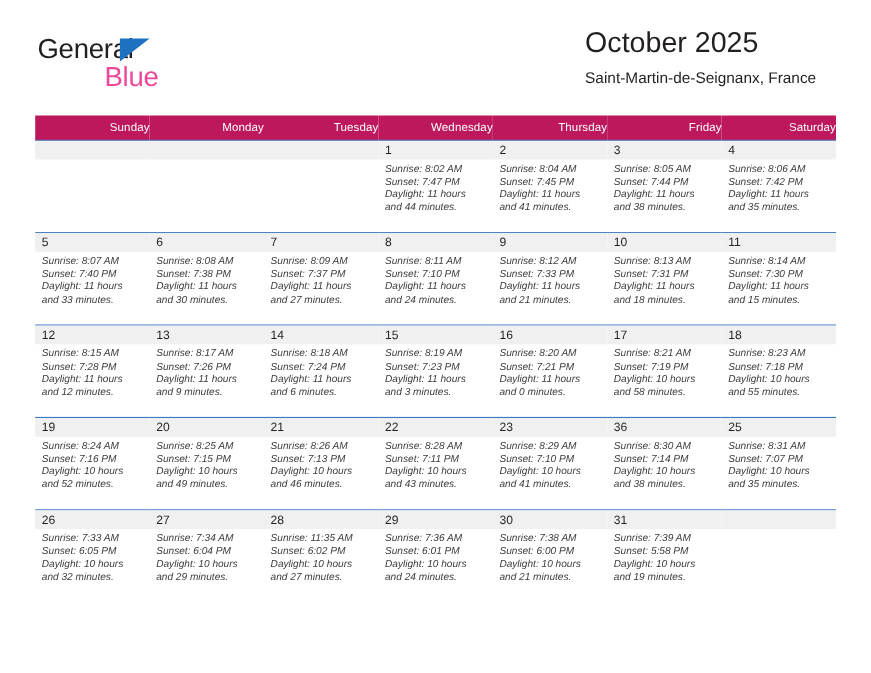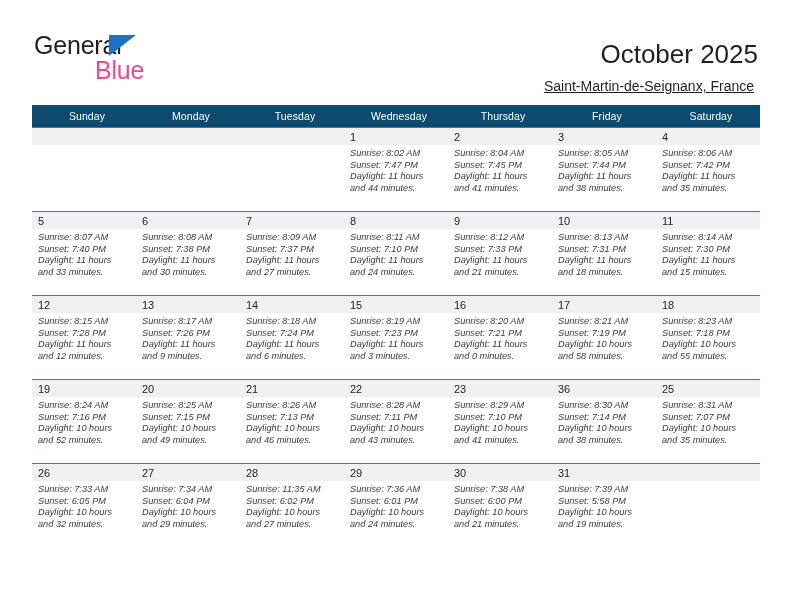--- a/index.html
+++ b/index.html
@@ -61,57 +61,55 @@
     top: 25px;
     font-size: 25px;
     line-height: 27px;
     letter-spacing: -0.2px;
     color: #ec4899;
     font-family: Liberation Sans, sans-serif;
   }
   .titles {
     position: absolute;
     right: 0;
-    top: 16px;
-    text-align: right;
+    top: 0;
   }
   .cal-title {
     font-size: 26px;
     line-height: 32px;
     color: #231f20;
     font-weight: normal;
     margin: 0;
     padding: 0;
     white-space: nowrap;
   }
   .cal-subtitle {
     font-size: 14px;
     line-height: 20px;
     color: #231f20;
-    margin: 6px 4px 0 0;
+    margin: 6px 16px 0 0;
     padding: 0;
     white-space: nowrap;
-    text-decoration: underline;
   }
 
   
   .calendar {
     position: absolute;
     left: 32px;
     top: 105px;
     width: 728px;
     border-collapse: collapse;
     table-layout: fixed;
   }
   .calendar th {
-    background: #0c4a6e;
+    background: #be185d;
     color: #ffffff;
     font-size: 10.5px;
     font-weight: normal;
-    text-align: center;
+    text-align: right;
     padding: 5px 0 5px 6px;
     height: 10px;
     letter-spacing: 0.1px;
   }
   .calendar td {
     vertical-align: top;
     padding: 0;
     border-top: 1px solid #3a77bc;
     width: 104px;
     height: 83px;

